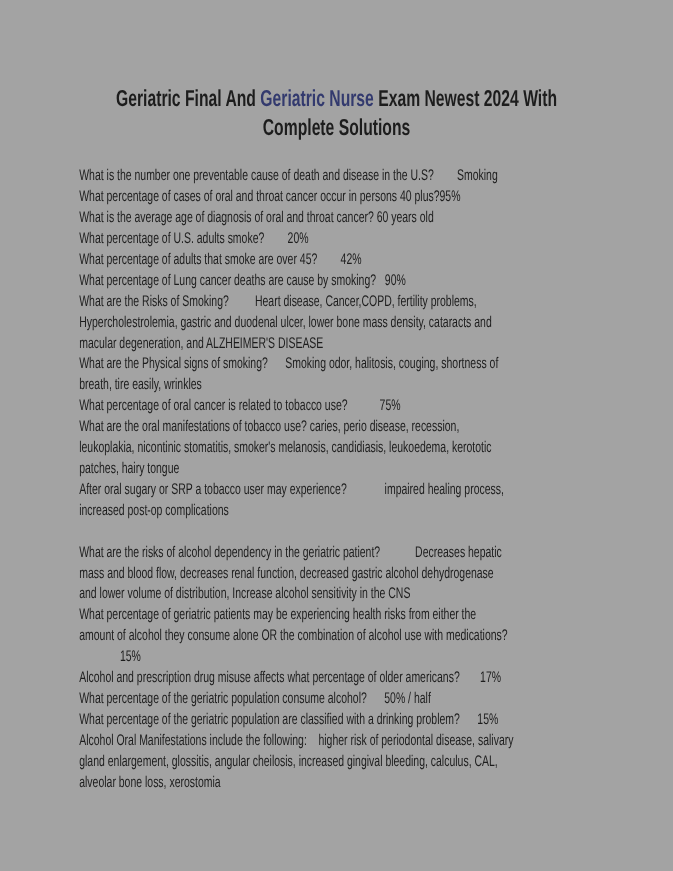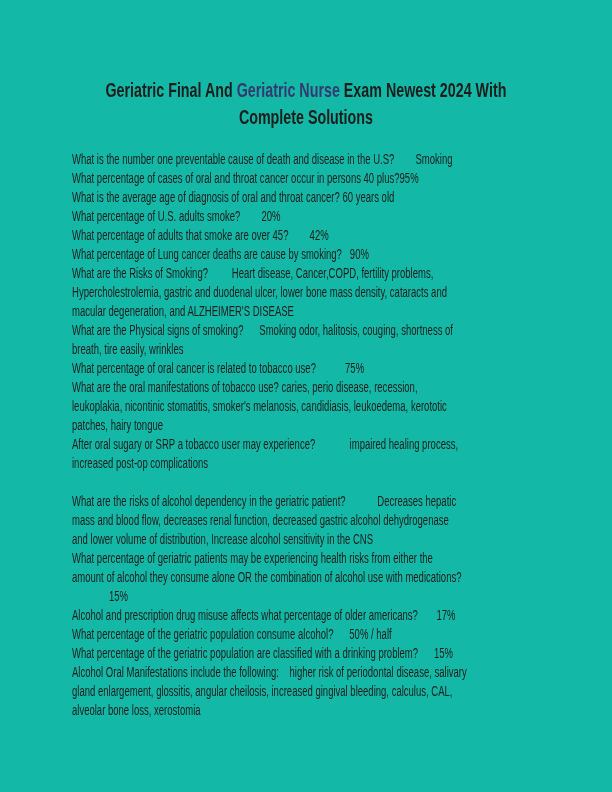--- a/index.html
+++ b/index.html
@@ -4,21 +4,21 @@
 <style>
   html, body {
     margin: 0;
     padding: 0;
     background: #ffffff;
   }
   .page {
     position: relative;
     width: 612px;
     height: 792px;
-    background: #14b8a6;
+    background: #a3a3a3;
     overflow: hidden;
   }
   
   .content {
     position: absolute;
     left: 72px;
     top: 76px;
     width: 688px;
     transform: scaleX(0.68);
     transform-origin: 0 0;

